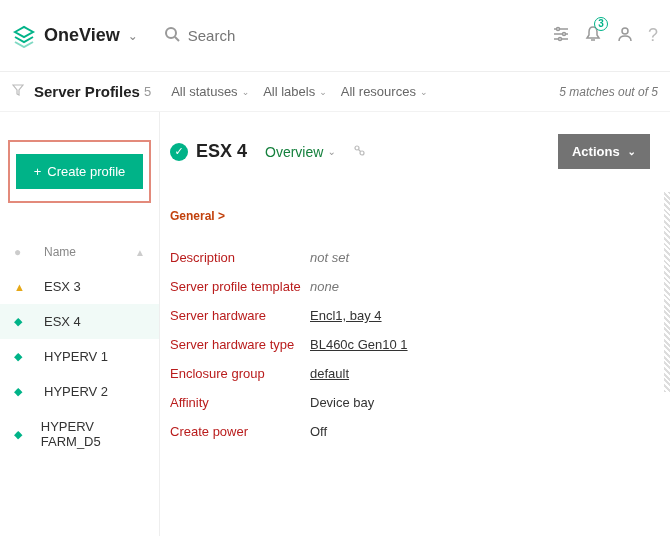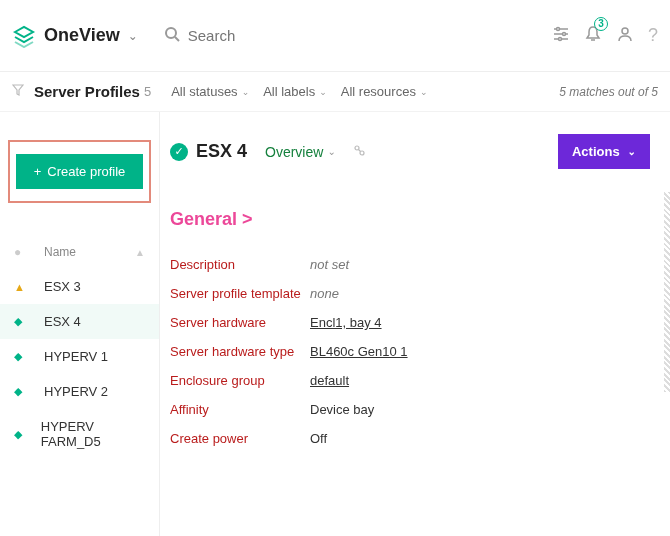--- a/index.html
+++ b/index.html
@@ -192,35 +192,35 @@
     font-size: 14px;
     margin-right: 4px;
   }
   .pin-icon {
     color: #bbb;
     margin-left: 16px;
     font-size: 14px;
   }
   .actions-btn {
     margin-left: auto;
-    background: #6d28d9;
+    background: #737373;
     color: #fff;
     border: none;
     padding: 10px 14px;
     font-size: 13px;
     font-weight: 600;
     cursor: pointer;
     display: flex;
     align-items: center;
     gap: 8px;
   }
   .section-head {
     font-weight: 600;
-    font-size: 18px;
-    color: #ec4899;
+    font-size: 12px;
+    color: #c2410c;
     margin-bottom: 20px;
   }
   .prop-row {
     display: flex;
     align-items: baseline;
     padding: 7px 0;
     font-size: 13px;
   }
   .prop-label {
     width: 140px;

